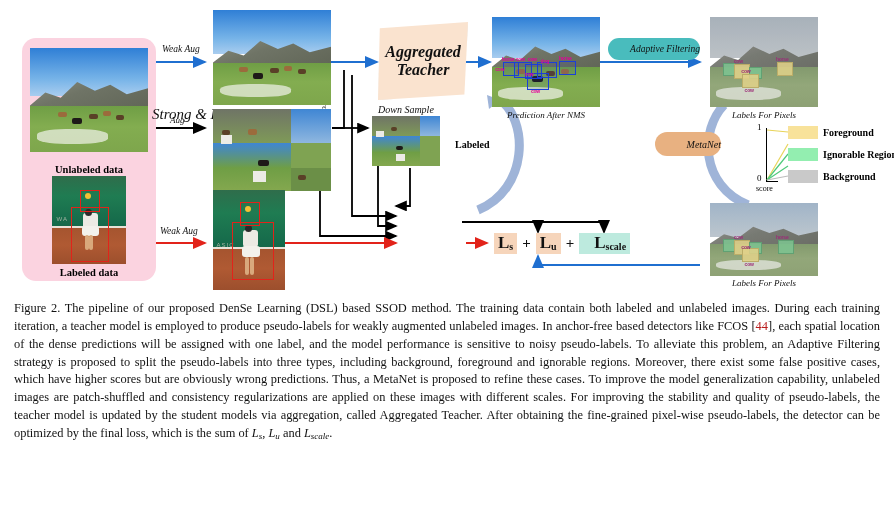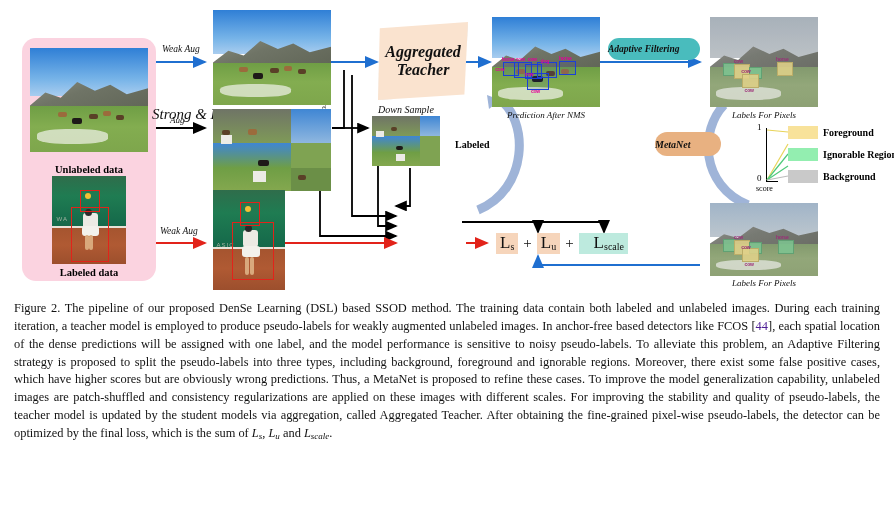--- a/index.html
+++ b/index.html
@@ -86,38 +86,38 @@
     background:#fae3cf;
     clip-path: polygon(2% 8%, 100% 0%, 96% 93%, 0% 100%);
     box-shadow: 1px 2px 3px rgba(0,0,0,.12);
   }
   .student {
     background:#dfeace;
     clip-path: polygon(0% 0%, 100% 12%, 100% 88%, 0% 100%);
     box-shadow: 1px 2px 3px rgba(0,0,0,.12);
   }
   .pill {
-    display:flex; align-items:center; justify-content:flex-start;
-    border-radius: 999px; font-style:italic; font-weight:bold; color:#111;
+    display:flex; align-items:center; justify-content:flex-end;
+    border-radius: 999px; font-style:italic; font-weight:normal; color:#111;
     text-align:center;
   }
   .pill.filtering { background:#49bcbd; }
   .pill.metanet   { background:#e8b181; }
 
   
   .cap-it { font-style: italic; color:#111; white-space:nowrap; }
   .cap-bold { font-weight:bold; color:#000; white-space:nowrap; }
 
   
   svg.lines { position:absolute; left:0; top:0; width:894px; height:292px; overflow:visible; }
 
   
   .loss {
     display:flex; align-items:center; justify-content:center;
-    font-family:"Liberation Serif", serif; color:#111;
+    font-family:"Liberation Serif", serif; color:#111;font-weight:bold;
   }
   .loss .term {
     padding:1px 4px 2px 4px; position:relative; line-height:1;
   }
   .loss .term.peach { background:#f6d5bb; }
   .loss .term.mint  { background:#bdeade;padding-left:15px; }
   .loss .plus { padding:0 5px; font-size:15px; }
   .lbase { font-size:17px; }
   .lsub  { font-size:10px; vertical-align: -2px; }
 
@@ -128,21 +128,21 @@
   .legend-sw.bg { background:#c9c9c9; }
   .legend-txt { font-weight:bold; font-size:10px; color:#000; white-space:nowrap; }
 
   
   #caption {
     position:absolute; left:14px; top:300px; width:866px;
     font-family:"Liberation Serif", serif;
     font-size:12.4px; line-height:1.44; color:#111;
     text-align: justify;
   }
-  #caption .ref { color:#4c1d95; }
+  #caption .ref { color:#b91c1c; }
   .mi { font-style:italic; }
   .msub { font-size:9px; font-style:italic; vertical-align:-2px; }
 </style>
 </head>
 <body>
 
 <div id="figure">
 
   <svg class="lines" viewBox="0 0 894 292">
     <defs>

